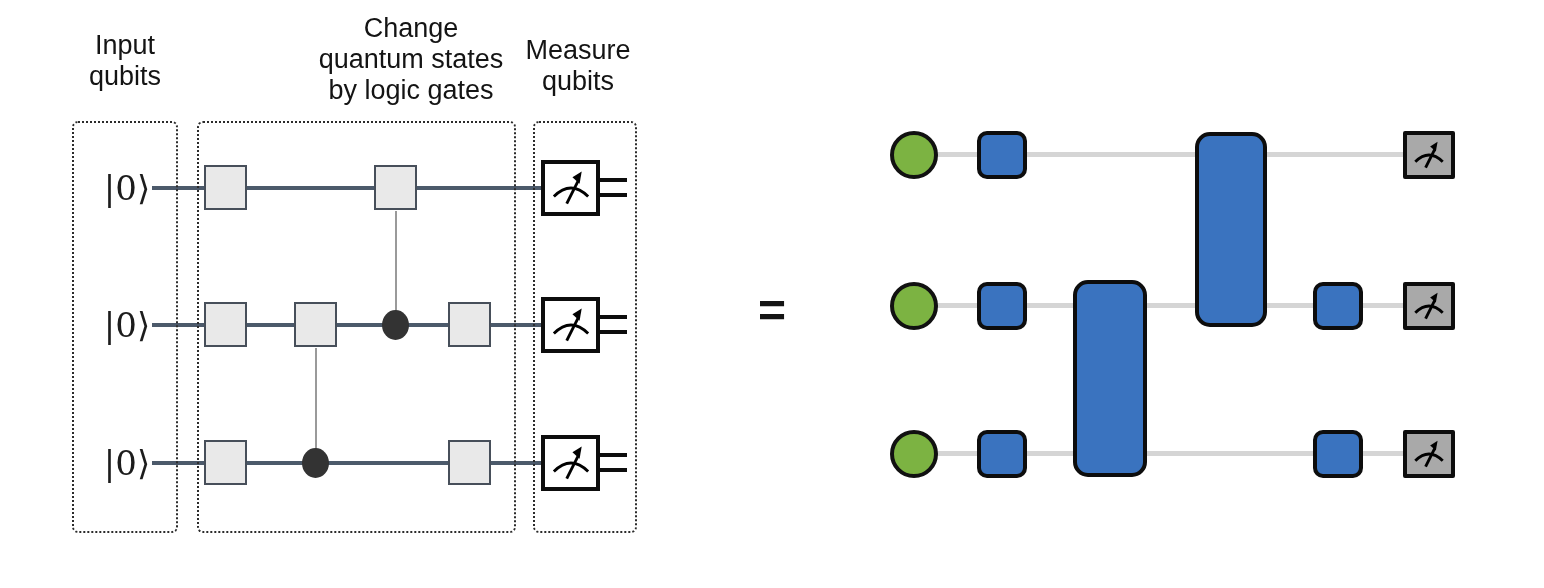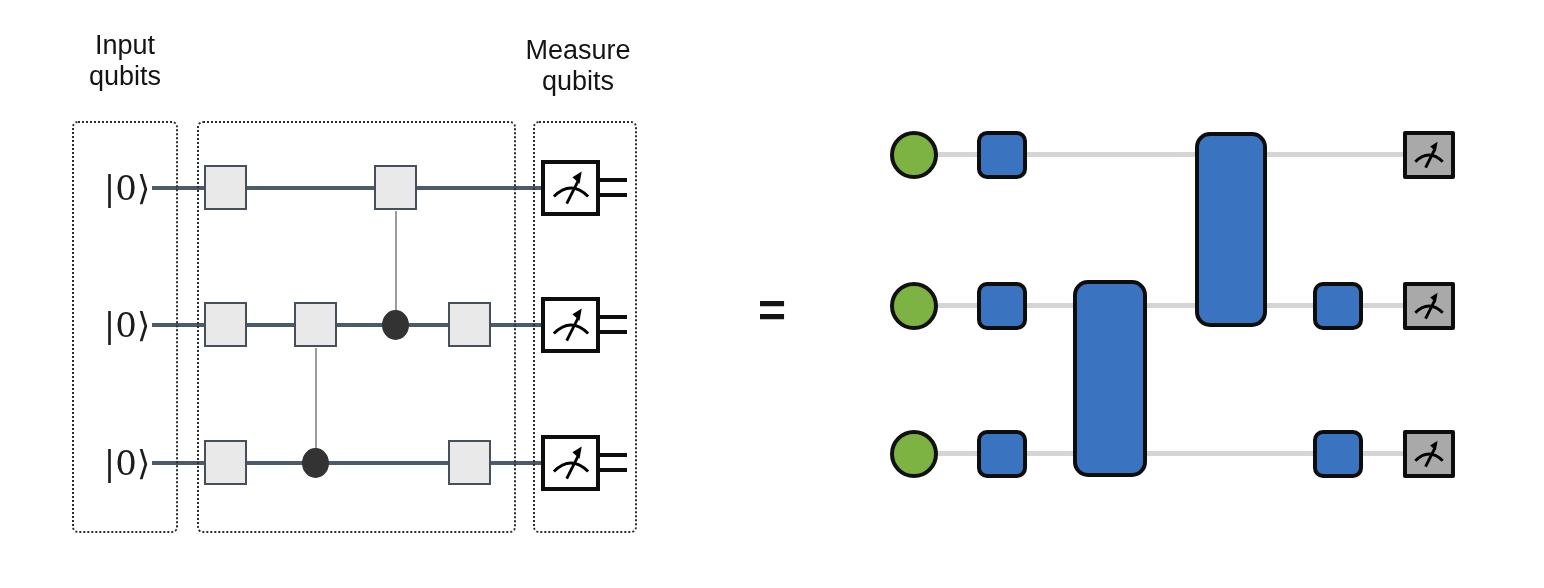--- a/index.html
+++ b/index.html
@@ -34,20 +34,23 @@
     display:flex;align-items:center;justify-content:center;border-radius:2px;
   }
   .eq{position:absolute;transform:translate(-50%,-50%);font-size:48px;font-weight:bold;color:#141414;}
 </style>
 </head>
 <body>
 
 <div id="canvas">
   <div class="label" id="lbl-input" style="left: 125px; top: 30px;">Input
 qubits</div>
+  <div class="label" id="lbl-gates" style="left: 411px; top: 13px;">Change
+quantum states
+by logic gates</div>
   <div class="label" id="lbl-measure" style="left: 578px; top: 35px;">Measure
 qubits</div>
   <div class="eq" id="equals" style="left: 772px; top: 310px;">=</div>
 <div class="lwire" style="left: 152px; top: 186px; width: 408px;"></div>
     <div class="lwire" style="left: 152px; top: 323px; width: 408px;"></div>
     <div class="lwire" style="left: 152px; top: 461px; width: 408px;"></div>
     <div class="vline" style="left: 395px; top: 211px; height: 114px;"></div>
     <div class="vline" style="left: 315px; top: 348px; height: 115px;"></div>
     <div class="ket" style="left: 127px; top: 188px; transform: translate(-50%, -50%);">|0⟩</div>
     <div class="mbox" style="left: 541px; top: 160px;">

